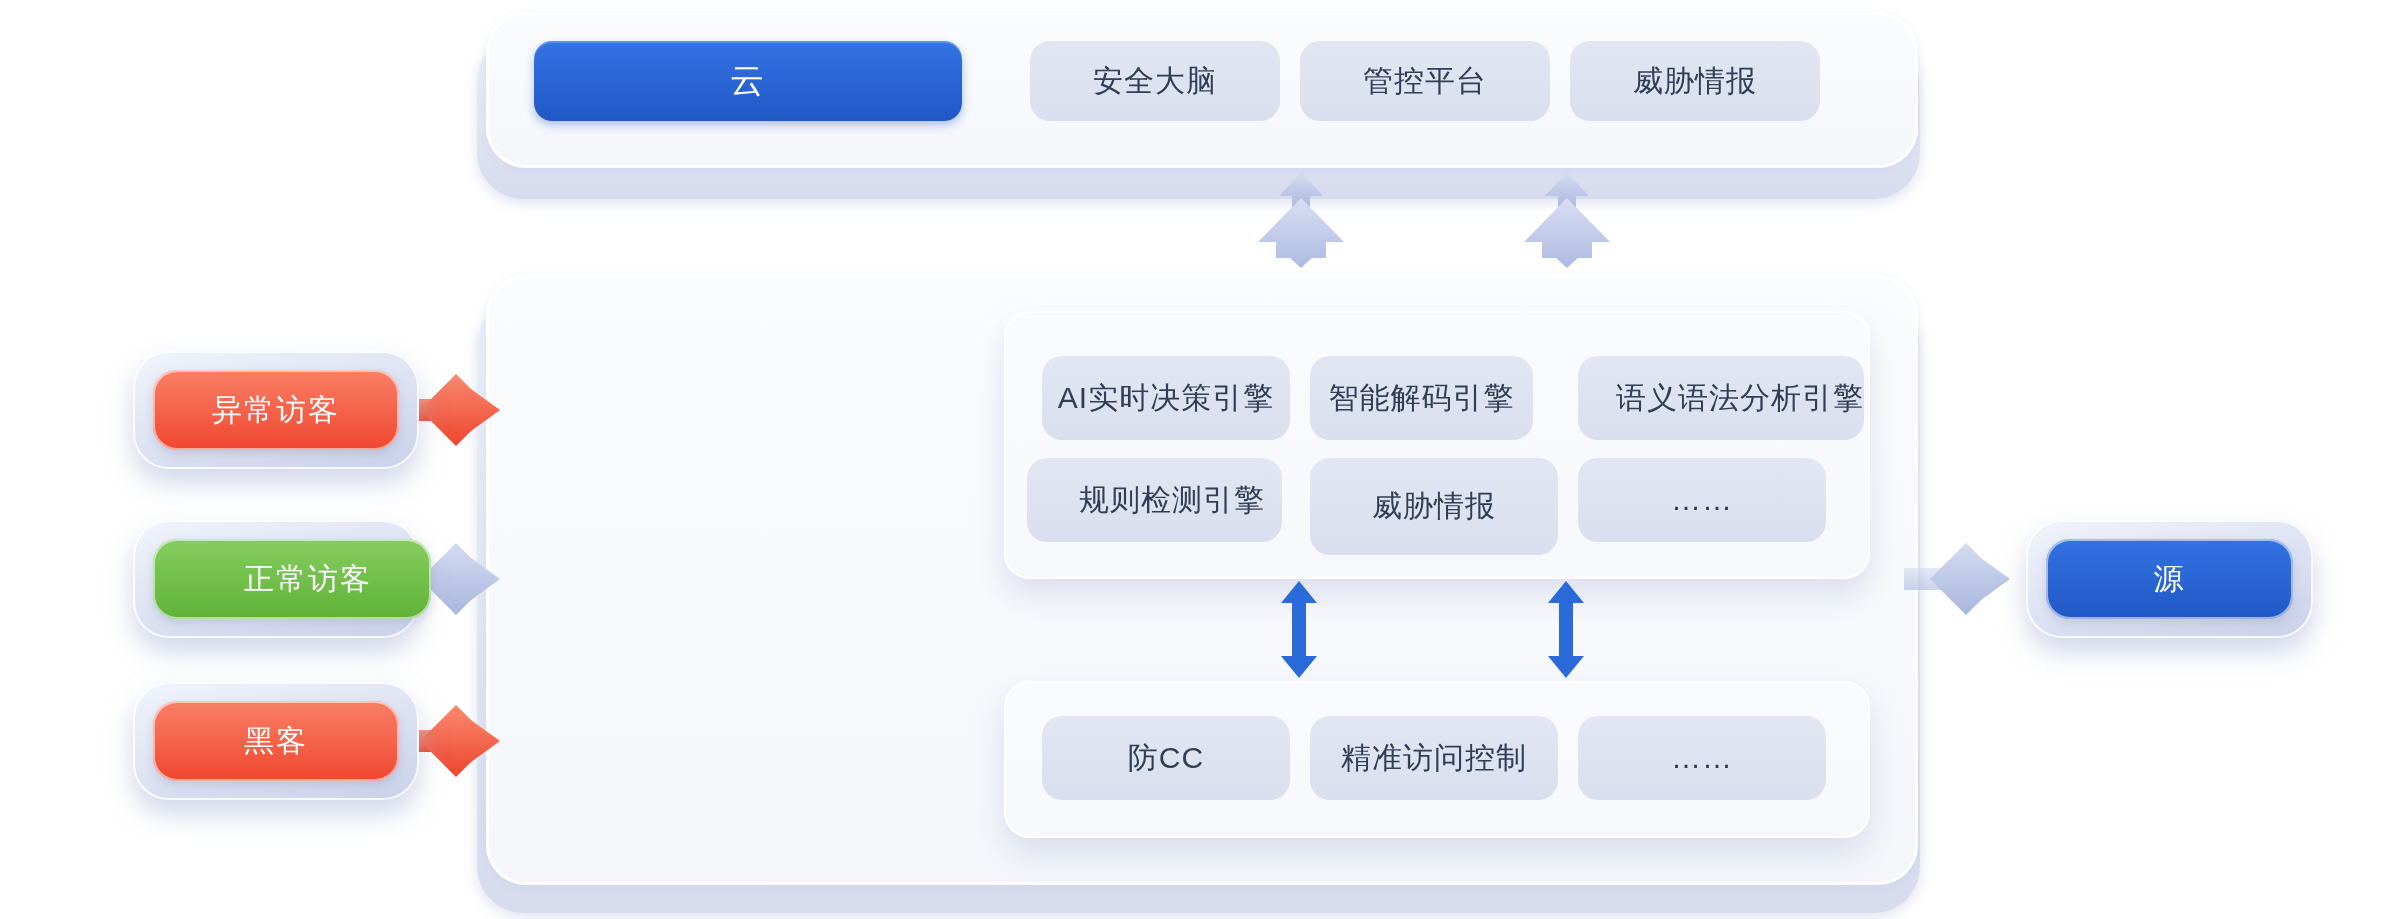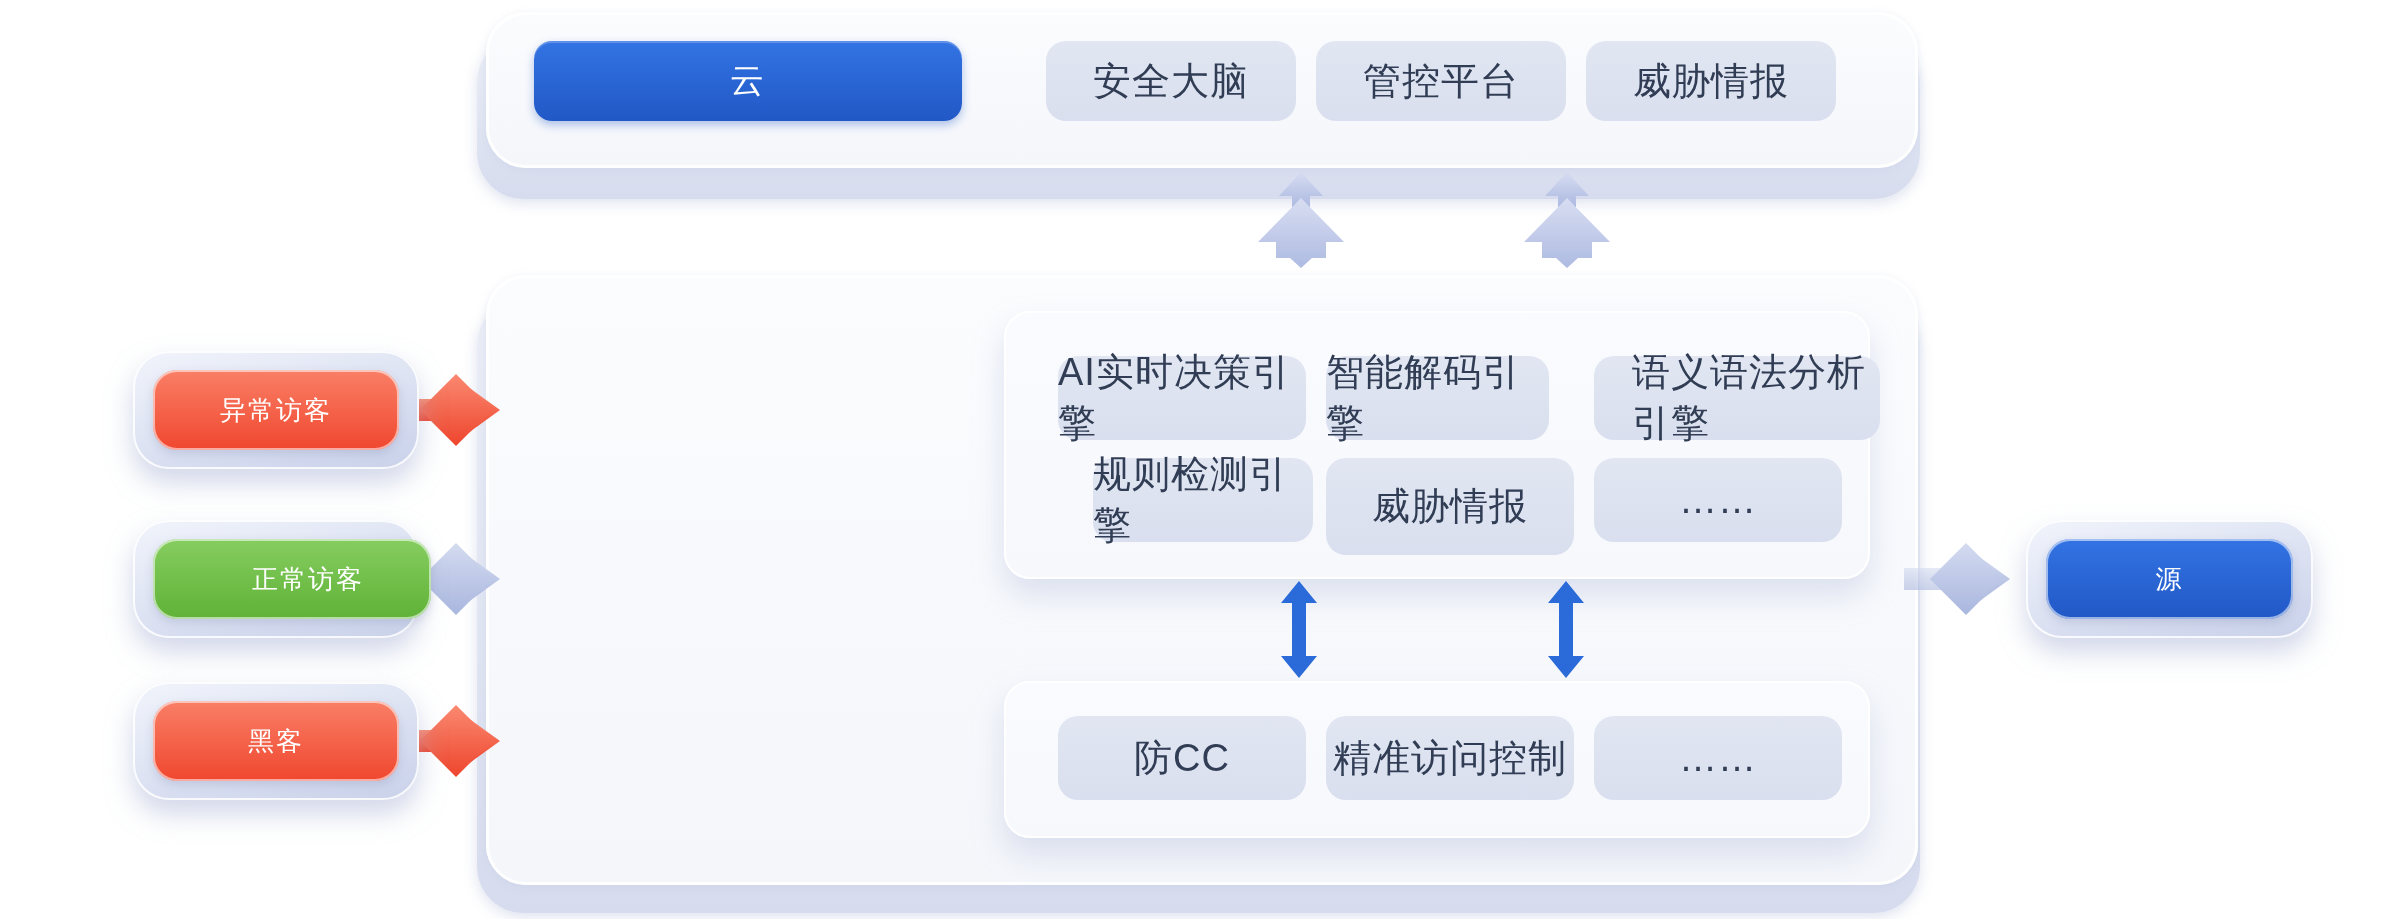--- a/index.html
+++ b/index.html
@@ -24,39 +24,39 @@
   .panel{
     border-radius:26px;
     background:linear-gradient(180deg,#fafbfe 0%,#f6f8fc 100%);
     box-shadow:0 16px 30px rgba(178,188,221,.40),inset 0 0 0 2px #ffffff;
   }
   
   .chip{
     display:flex;align-items:center;justify-content:center;
     border-radius:20px;
     background:linear-gradient(180deg,#e1e6f2 0%,#d9dfee 100%);
-    color:#303d54;font-size:38px;letter-spacing:1px;margin-left:16px;
+    color:#303d54;font-size:30px;letter-spacing:1px;
   }
   
   .primary{
     display:flex;align-items:center;justify-content:center;
     border-radius:18px;color:#ffffff;font-size:34px;font-weight:500;letter-spacing:2px;
     background:linear-gradient(180deg,#3373e3 0%,#2158c6 100%);
     box-shadow:0 4px 10px rgba(32,87,197,.35),inset 0 2px 0 rgba(255,255,255,.22);
   }
   .primary.big{font-size:37px;font-weight:bold;}
   
   .pill-glow{
     border-radius:36px;
     background:linear-gradient(165deg,#f1f4fb 0%,#e0e5f4 45%,#c9d1ea 100%);
     box-shadow:0 14px 26px rgba(167,177,214,.50),inset 0 0 0 2px rgba(255,255,255,.85);
   }
   .pill{
     display:flex;align-items:center;justify-content:center;
-    border-radius:24px;color:#ffffff;font-size:26px;letter-spacing:2px;
+    border-radius:24px;color:#ffffff;font-size:30px;letter-spacing:2px;
     box-shadow:inset 0 0 0 2px rgba(255,255,255,.55),0 4px 10px rgba(120,130,170,.25);
   }
   .pill.red{background:linear-gradient(180deg,#f97f66 0%,#f0472f 100%);}
   .pill.green{background:linear-gradient(180deg,#86cd60 0%,#5fb237 100%);}
   .pill.blue{background:linear-gradient(180deg,#3373e3 0%,#2158c6 100%);}
   svg{display:block;}
 </style>
 </head>
 <body>
 
@@ -99,21 +99,21 @@
   <div class="abs chip" style="left:1570px;top:41px;width:250px;height:80px;">威胁情报</div>
 
   <div class="abs under" style="left:477px;top:299px;width:1443px;height:614px;"></div>
   <div class="abs card" style="left:486px;top:275px;width:1432px;height:610px;"></div>
 
 
   <div class="abs panel" style="left:1004px;top:311px;width:866px;height:268px;"></div>
   <div class="abs chip" style="left:1042px;top:356px;width:248px;height:84px;">AI实时决策引擎</div>
   <div class="abs chip" style="left:1310px;top:356px;width:223px;height:84px;">智能解码引擎</div>
   <div class="abs chip" style="left:1578px;top:356px;width:248px;height:84px;padding-left:38px;">语义语法分析引擎</div>
-  <div class="abs chip" style="left:1077px;top:458px;width:220px;height:84px;">规则检测引擎</div>
+  <div class="abs chip" style="left:1027px;top:458px;width:220px;height:84px;padding-left:35px;">规则检测引擎</div>
   <div class="abs chip" style="left:1310px;top:458px;width:248px;height:97px;">威胁情报</div>
   <div class="abs chip" style="left:1578px;top:458px;width:248px;height:84px;">……</div>
 
   <svg class="abs" style="left:1280px;top:581px;" width="38" height="97" viewBox="0 0 38 97">
     <polygon points="19,0 37,22 26,22 26,75 37,75 19,97 1,75 12,75 12,22 1,22" fill="#2b6ad9"></polygon>
   </svg>
   <svg class="abs" style="left:1547px;top:581px;" width="38" height="97" viewBox="0 0 38 97">
     <polygon points="19,0 37,22 26,22 26,75 37,75 19,97 1,75 12,75 12,22 1,22" fill="#2b6ad9"></polygon>
   </svg>
 

